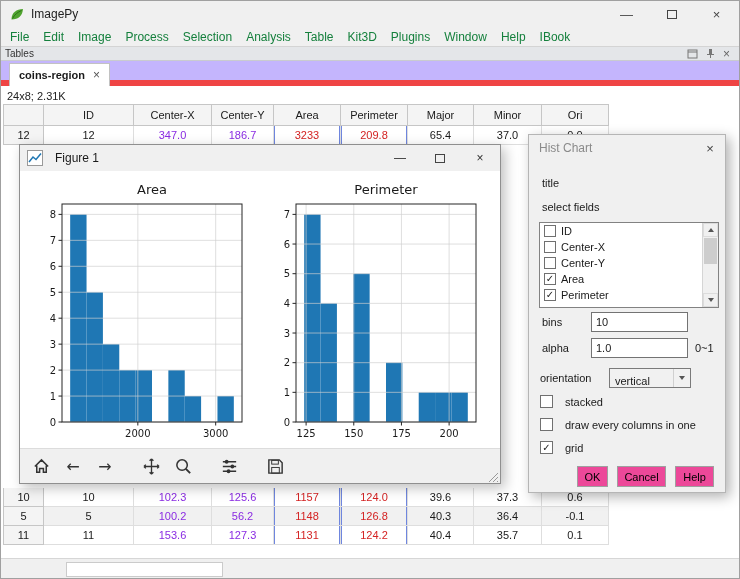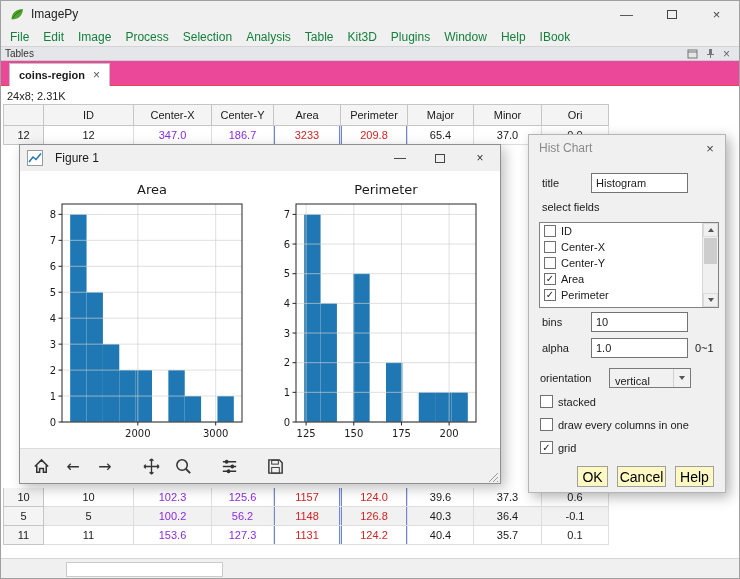--- a/index.html
+++ b/index.html
@@ -14,21 +14,21 @@
   .wbtn{width:45px;height:26px;display:flex;align-items:center;justify-content:center;color:#444;font-size:13px}
   .maxbox{width:10px;height:9px;border:1px solid #444;display:inline-block}
 
   .menubar{position:absolute;left:0;top:26px;width:100%;height:19px;display:flex;align-items:center;padding:0 2px}
   .mi{font-size:12px;color:#15803d;padding:1px 7px;white-space:nowrap}
 
   .panelbar{position:absolute;left:0;top:45px;width:100%;height:15px;background:#e4e6e9;border-top:1px solid #d4d4d4;border-bottom:1px solid #c9cbcf;display:flex;align-items:center;padding:0 4px;font-size:10px;color:#333}
   .pb-icons{margin-left:auto;display:flex;gap:7px;align-items:center;padding-right:5px}
   .pb-x{font-size:12px;color:#666;line-height:1}
 
-  .tabstrip{position:absolute;left:0;top:60px;width:100%;height:25px;background:#ec4899;border-bottom:1px solid #ef4444}
+  .tabstrip{position:absolute;left:0;top:60px;width:100%;height:25px;background:#c4b5fd;border-bottom:6px solid #ef4444}
   .tab{position:absolute;left:8px;top:2px;height:23px;background:#fff;border:1px solid #c2c2c2;border-bottom:none;display:flex;align-items:center;padding:0 9px;gap:8px;font-size:11px;font-weight:700;z-index:2}
   .tabclose{color:#555;font-weight:400;font-size:12px}
 
   .content{position:absolute;left:0;top:85px;width:100%;height:472px;background:#fff}
   .summary{position:absolute;left:6px;top:4px;font-size:11px;color:#222}
 
   
   .tgrid{display:grid;grid-template-columns:40px 90px 78px 62px 67px 67px 66px 68px 67px}
   .th{height:22px;background:#f4f4f4;border-right:1px solid #c6c6c6;border-bottom:1px solid #c6c6c6;border-top:1px solid #c6c6c6;display:flex;align-items:center;justify-content:center;font-size:11px}
   .td{height:19px;border-right:1px solid #dedede;border-bottom:1px solid #dedede;display:flex;align-items:center;justify-content:center;font-size:11px;background:#fff}
@@ -68,22 +68,22 @@
   .cb.checked .tick{display:block}
   .sb{position:absolute;right:0;top:0;width:16px;height:84px;background:#f0f0f0;border-left:1px solid #d5d5d5}
   .sb-btn{position:absolute;left:0;right:0;height:14px;display:flex;align-items:center;justify-content:center;background:#f0f0f0;border:1px solid #dcdcdc}
   .sb-btn.up{top:0}
   .sb-btn.down{bottom:0}
   .tri-up{width:0;height:0;border-left:3.5px solid transparent;border-right:3.5px solid transparent;border-bottom:4.5px solid #555}
   .tri-dn{width:0;height:0;border-left:3.5px solid transparent;border-right:3.5px solid transparent;border-top:4.5px solid #555}
   .sb-thumb{position:absolute;left:1px;top:15px;width:13px;height:26px;background:#cdcdcd}
   .combo{position:absolute;left:80px;top:233px;width:82px;height:20px;border:1px solid #7a7a7a;background:#f1f1f1;display:flex;align-items:flex-end;font-size:11px;padding-left:5px}
   .combo-arrow{margin-left:auto;width:17px;height:100%;display:flex;align-items:center;justify-content:center;border-left:1px solid #d0d0d0}
-  .chkrow{position:absolute;display:flex;align-items:center;gap:5px;font-size:11px}
-  .btn{position:absolute;height:21px;background:#fef9c3;border:1px solid #9f9f9f;font-size:14px;display:flex;align-items:center;justify-content:center;font-family:inherit}
+  .chkrow{position:absolute;display:flex;align-items:center;gap:12px;font-size:11px}
+  .btn{position:absolute;height:21px;background:#ec4899;border:1px solid #9f9f9f;font-size:11px;display:flex;align-items:center;justify-content:center;font-family:inherit}
 
   .statusbar{position:absolute;left:0;top:557px;width:100%;height:22px;background:#f0f0f0;border-top:1px solid #d6d6d6}
   .statusfield{position:absolute;left:65px;top:3px;width:157px;height:15px;background:#fff;border:1px solid #cbcbcb}
 </style>
 </head>
 <body>
 
 <div class="titlebar">
   <svg width="16" height="16" viewBox="0 0 16 16">
       <path d="M2.5 13.5 C2.5 6.5 7.5 3 14 3 C13.5 9.5 9.5 13.5 2.5 13.5 Z" fill="#4fa32e"></path>
@@ -353,21 +353,20 @@
   </div>
 </div>
 
 <div class="dlg">
   <div class="dlg-title">
     <span>Hist Chart</span>
     <span class="dlg-close">×</span>
   </div>
 
   <span class="lbl" style="left:13px;top:42px">title</span>
-  <input class="inp" style="left: 62px; top: 38px; width: 97px;" readonly="" value="Histogram">
 
   <span class="lbl" style="left:13px;top:66px">select fields</span>
 
   <div class="listbox">
     <div class="li">
       <span class="cb"></span>
       <span>ID</span>
     </div>
     <div class="li">
       <span class="cb"></span>

